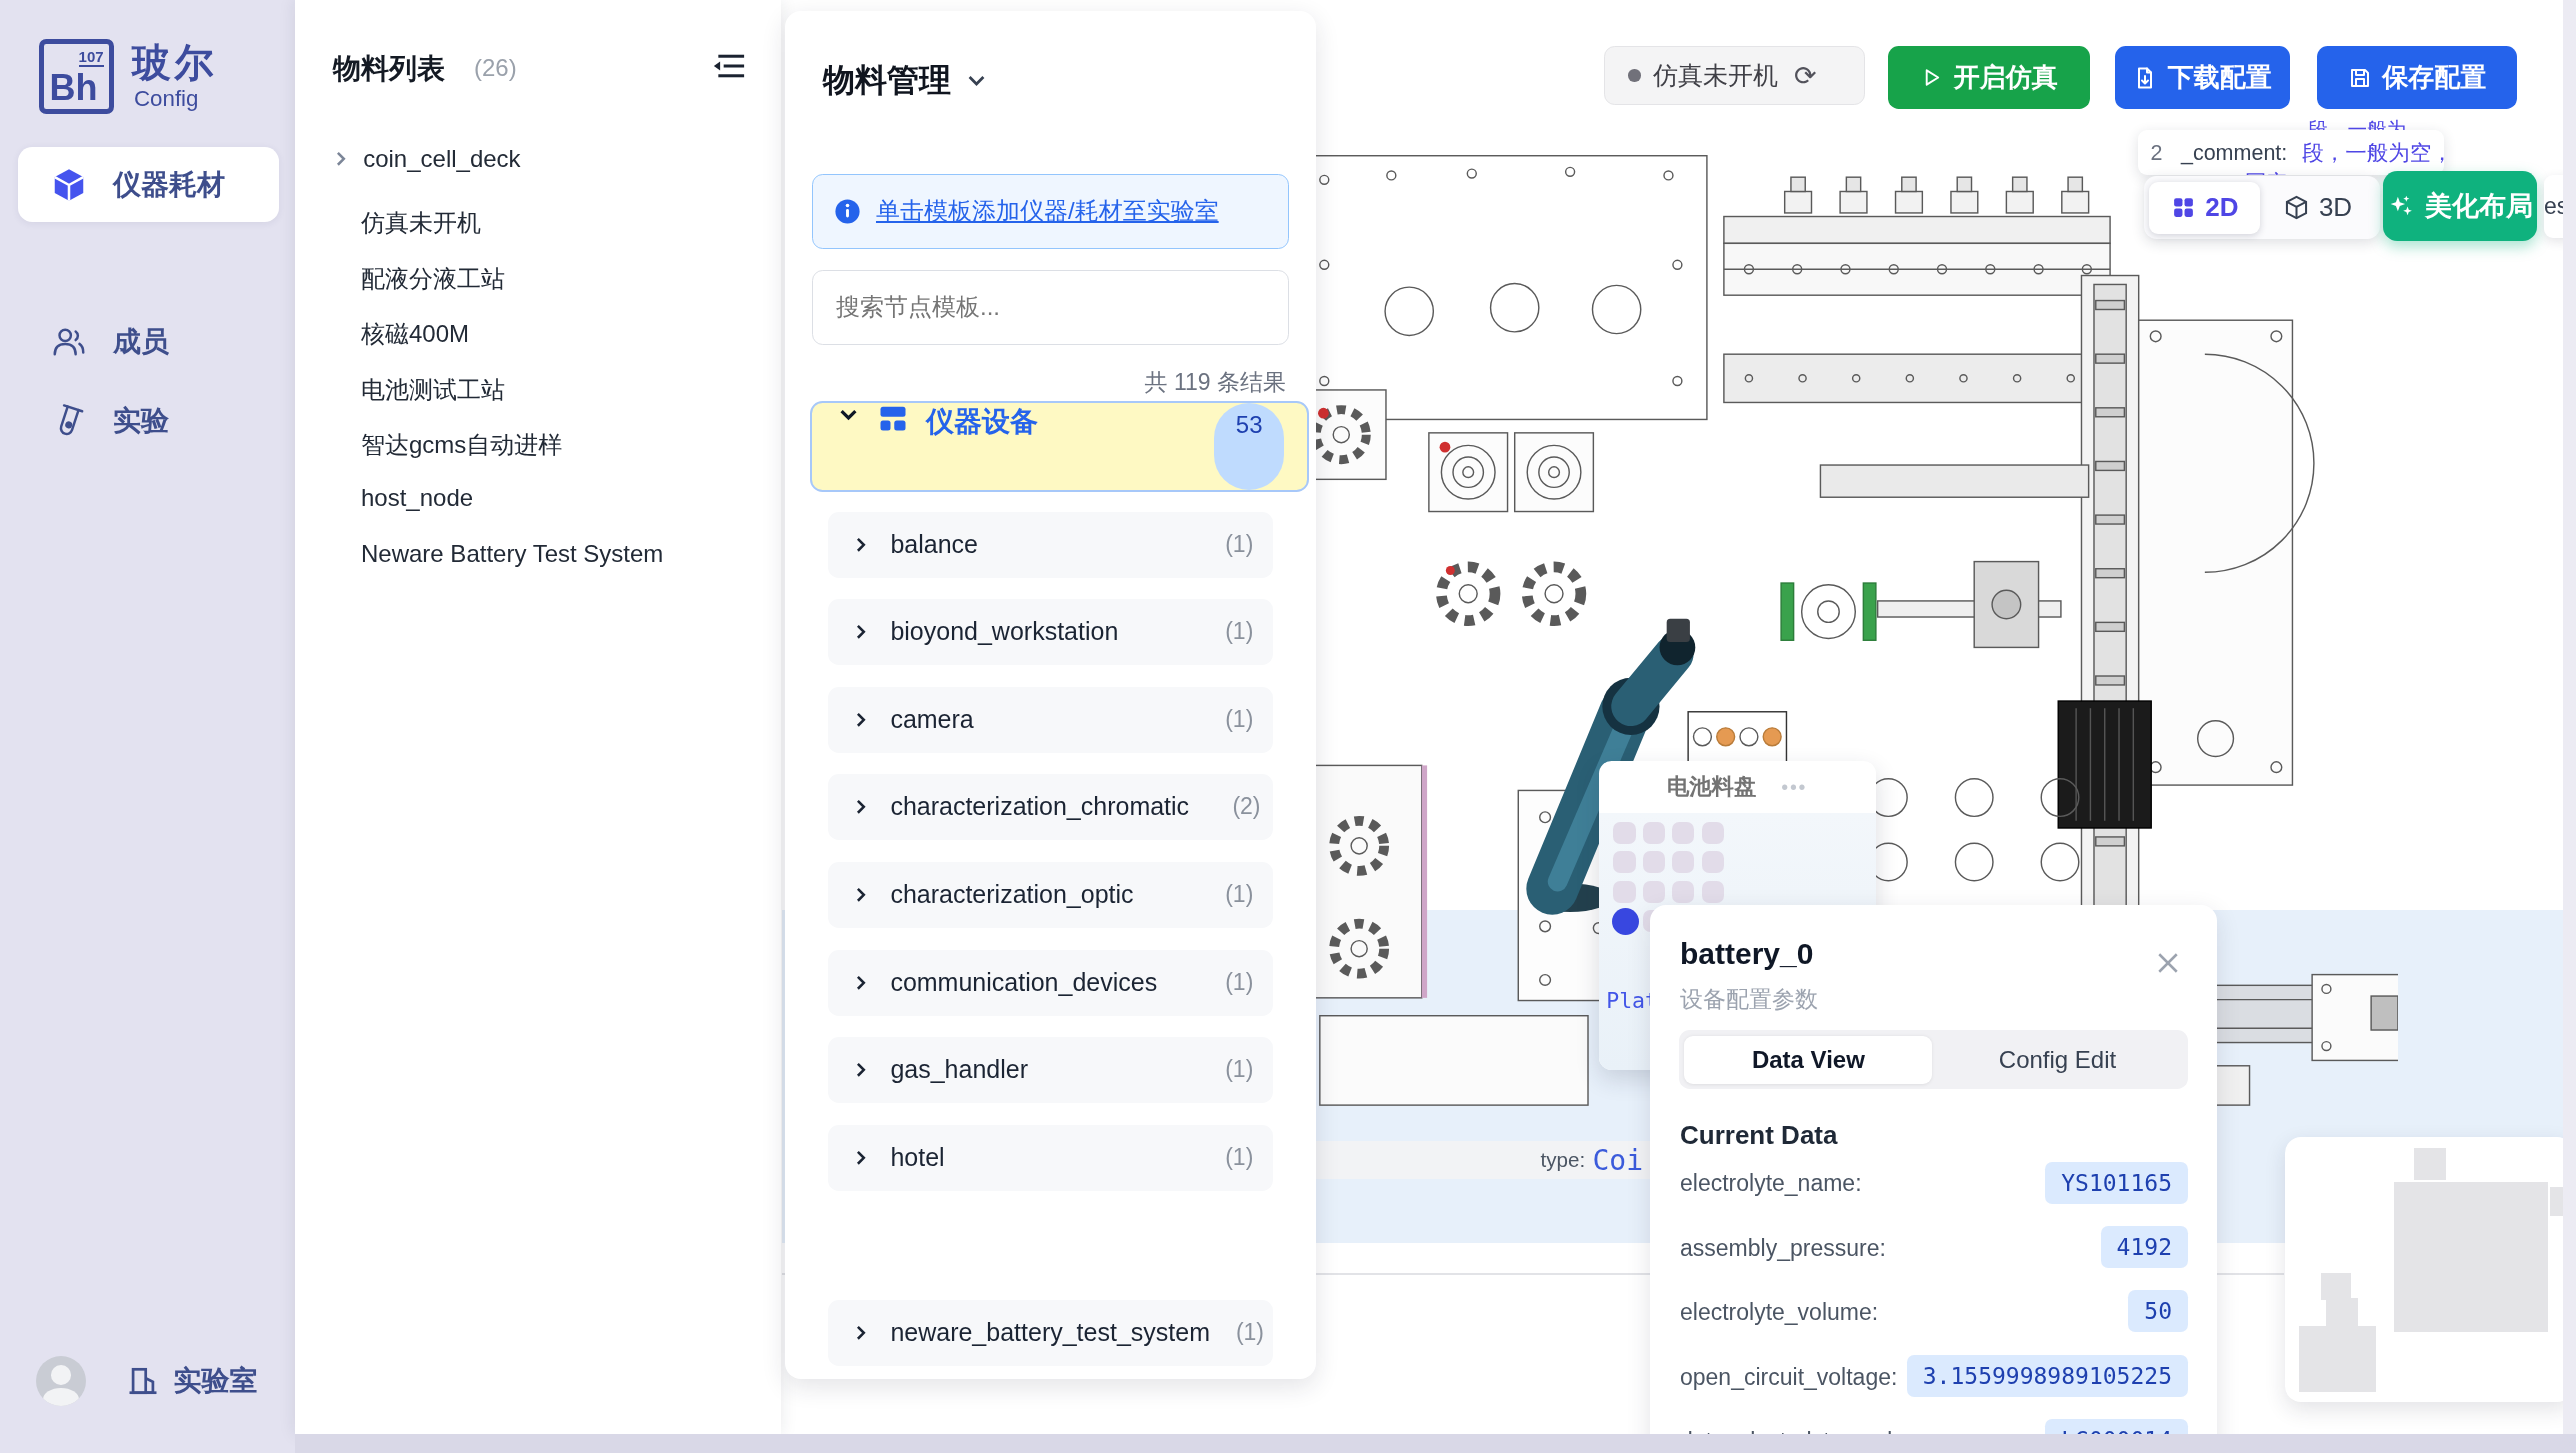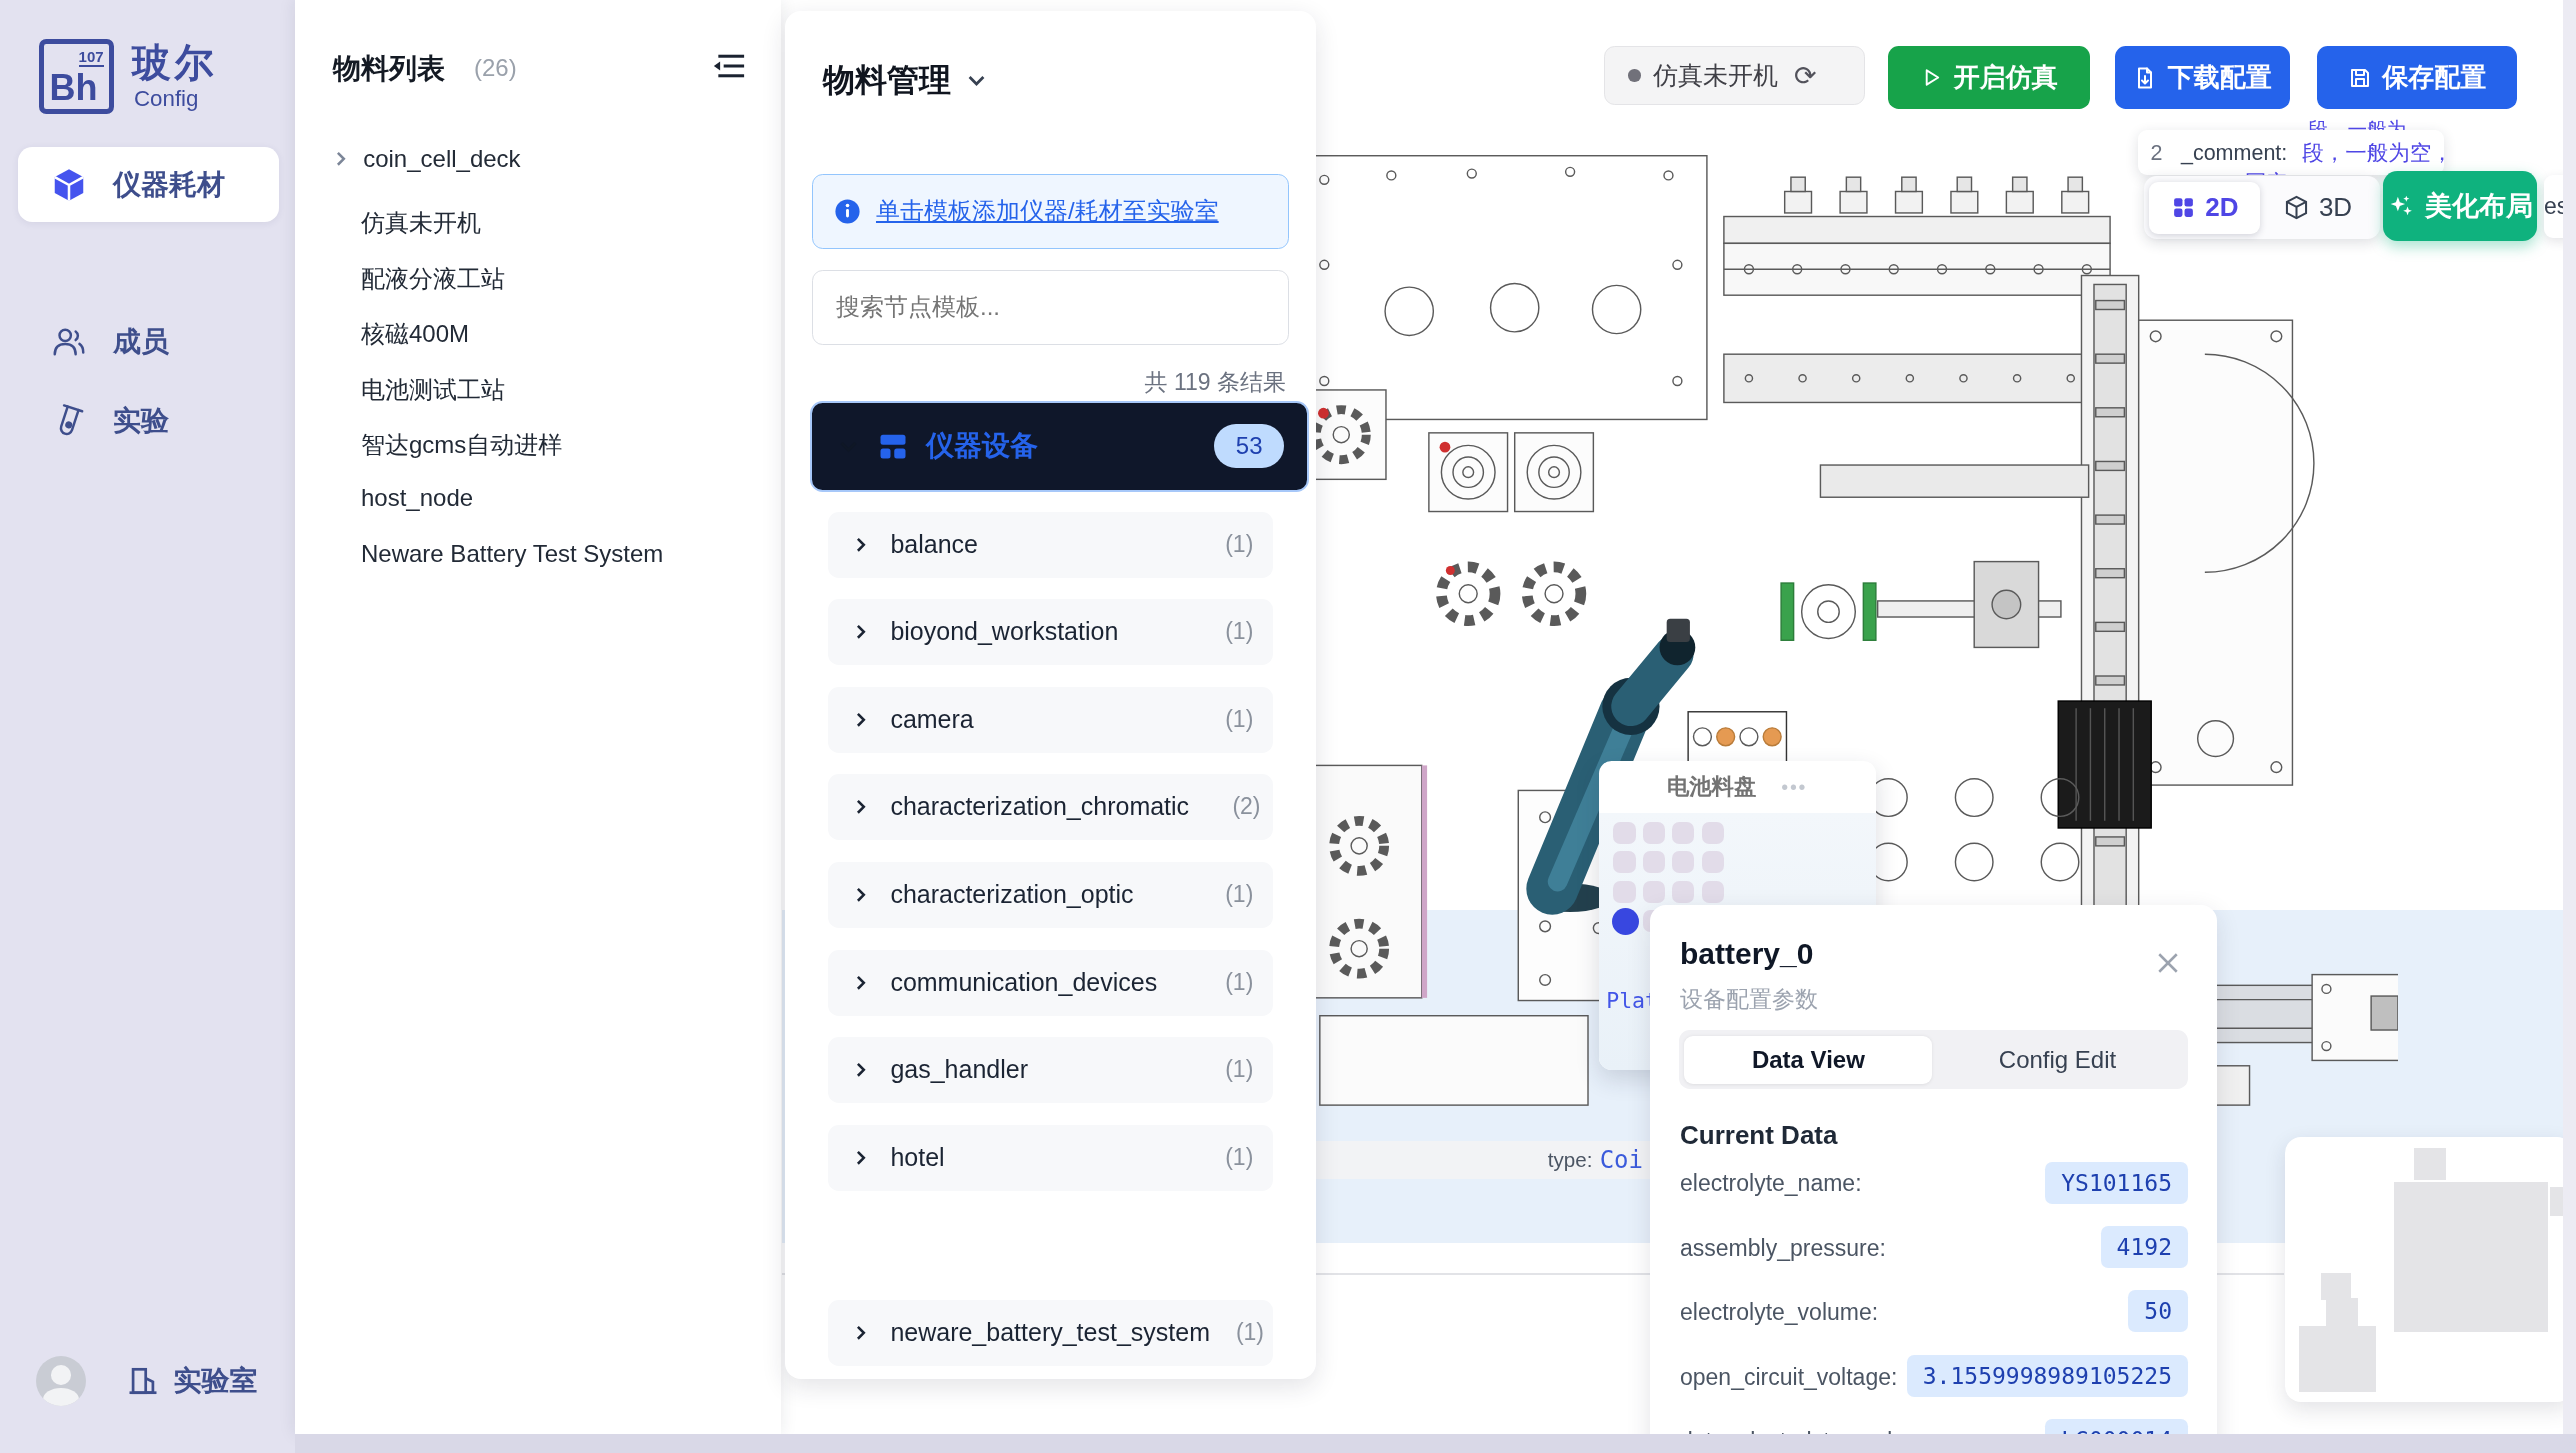--- a/index.html
+++ b/index.html
@@ -23,21 +23,21 @@
   .p2-title{left:38px;top:50px;font-size:28px;font-weight:bold;color:#141A24;}
   .p2-count{left:179px;top:54px;font-size:24px;color:#9AA1AB;}
   .p2-tree{left:36px;top:145px;display:flex;align-items:center;color:#222A36;font-size:24px;}
   .p2-item{left:66px;font-size:24px;color:#222A36;}
   
   .panel3{left:785px;top:10.7px;width:531px;height:1368px;border-radius:16px;}
   .p3-title{left:38px;top:48px;font-size:32px;font-weight:bold;color:#10151F;display:flex;align-items:center;gap:14.3px;}
   .hint{left:27px;top:163px;width:477px;height:75px;box-sizing:border-box;background:#EFF6FF;border:1.8px solid #93C5FD;border-radius:10.7px;display:flex;align-items:center;color:#2563EB;font-size:24px;text-decoration:underline;}
   .search{left:27px;top:259px;width:477px;height:75px;box-sizing:border-box;border:1.8px solid #DCDFE5;border-radius:10.7px;font-size:24px;color:#9CA3AF;padding:0 23px;outline:none;background:#fff;font-family:"Liberation Sans",sans-serif;}
   .rescount{right:30px;top:356px;font-size:23px;color:#6B7280;}
-  .cat{left:25px;top:390px;width:499px;height:91px;box-sizing:border-box;background:#0f172a;border:2.2px solid #A7C8F9;border-radius:12.5px;display:flex;align-items:center;}
+  .cat{left:25px;top:390px;width:499px;height:91px;box-sizing:border-box;background:#fef9c3;border:2.2px solid #A7C8F9;border-radius:12.5px;display:flex;}
   .cat-label{color:#2563EB;font-size:28px;font-weight:bold;}
   .badge{margin-left:auto;margin-right:23px;background:#BFDBFE;color:#1E40AF;font-size:24px;padding:8px 21.5px;border-radius:893px;}
   .tpl-item{left:43px;width:445px;height:66px;background:#F7F8FA;border-radius:10.7px;display:flex;align-items:center;}
   .tpl-name{font-size:25px;color:#1B2433;font-weight:500;}
   .tpl-count{margin-left:auto;margin-right:19.7px;font-size:23px;color:#8A919C;}
   
   .canvas{left:778px;top:0;width:1798px;height:1434px;background:#fff;}
   .hdr-btn{height:63px;border-radius:10.7px;display:flex;align-items:center;justify-content:center;color:#fff;font-size:26px;font-weight:600;gap:10.7px;}
   .status-pill{left:826px;top:46px;width:261px;height:59px;background:#F4F4F5;border:1.8px solid #E4E4E7;border-radius:10.7px;box-sizing:border-box;display:flex;align-items:center;color:#3F3F46;font-size:25px;}
   .bluebtn{background:#2563EB;}
@@ -296,21 +296,21 @@
         <circle cx="388" cy="694" r="32" fill="#153241"></circle>
           <circle cx="388" cy="694" r="14" fill="#2e6076"></circle>
         <path d="M388 694 L436 636" stroke="#2a5f74" stroke-width="44" stroke-linecap="round" fill="none"></path>
         <circle cx="440" cy="628" r="20" fill="#10242e"></circle>
         <rect x="428" y="596" width="26" height="26" rx="4" fill="#3a3f44"></rect>
       </g>
     </svg>
 
     <div class="abs typbar">
       <span>type:</span>
-      <span class="mono" style="color:#3B5BDB;margin:0 9px 0 7.2px;font-size:24px">Coi</span>
+      <span class="mono" style="color:#3B5BDB;margin:0 9px 0 7.2px;font-size:28px">Coi</span>
     </div>
 
     <div class="abs tray">
       <div class="tray-hd">
         <span style="margin-left:68px;font-size:22.3px;font-weight:bold;color:#737373;">电池料盘</span>
         <span style="margin-left:25px;color:#C3C8D0;font-size:19.7px;letter-spacing:1.8px;">•••</span>
       </div>
       <div class="tray-bd">
         <div class="cell" style="left:14.3px;top:9px"></div>
           <div class="cell" style="left:44px;top:9px"></div>

